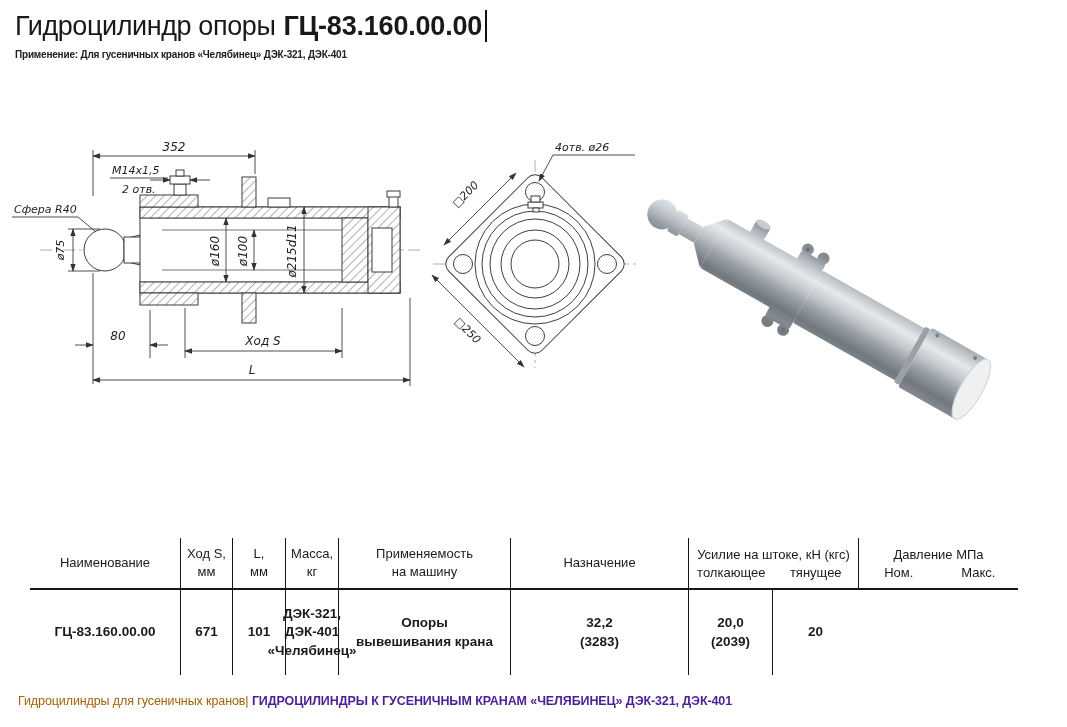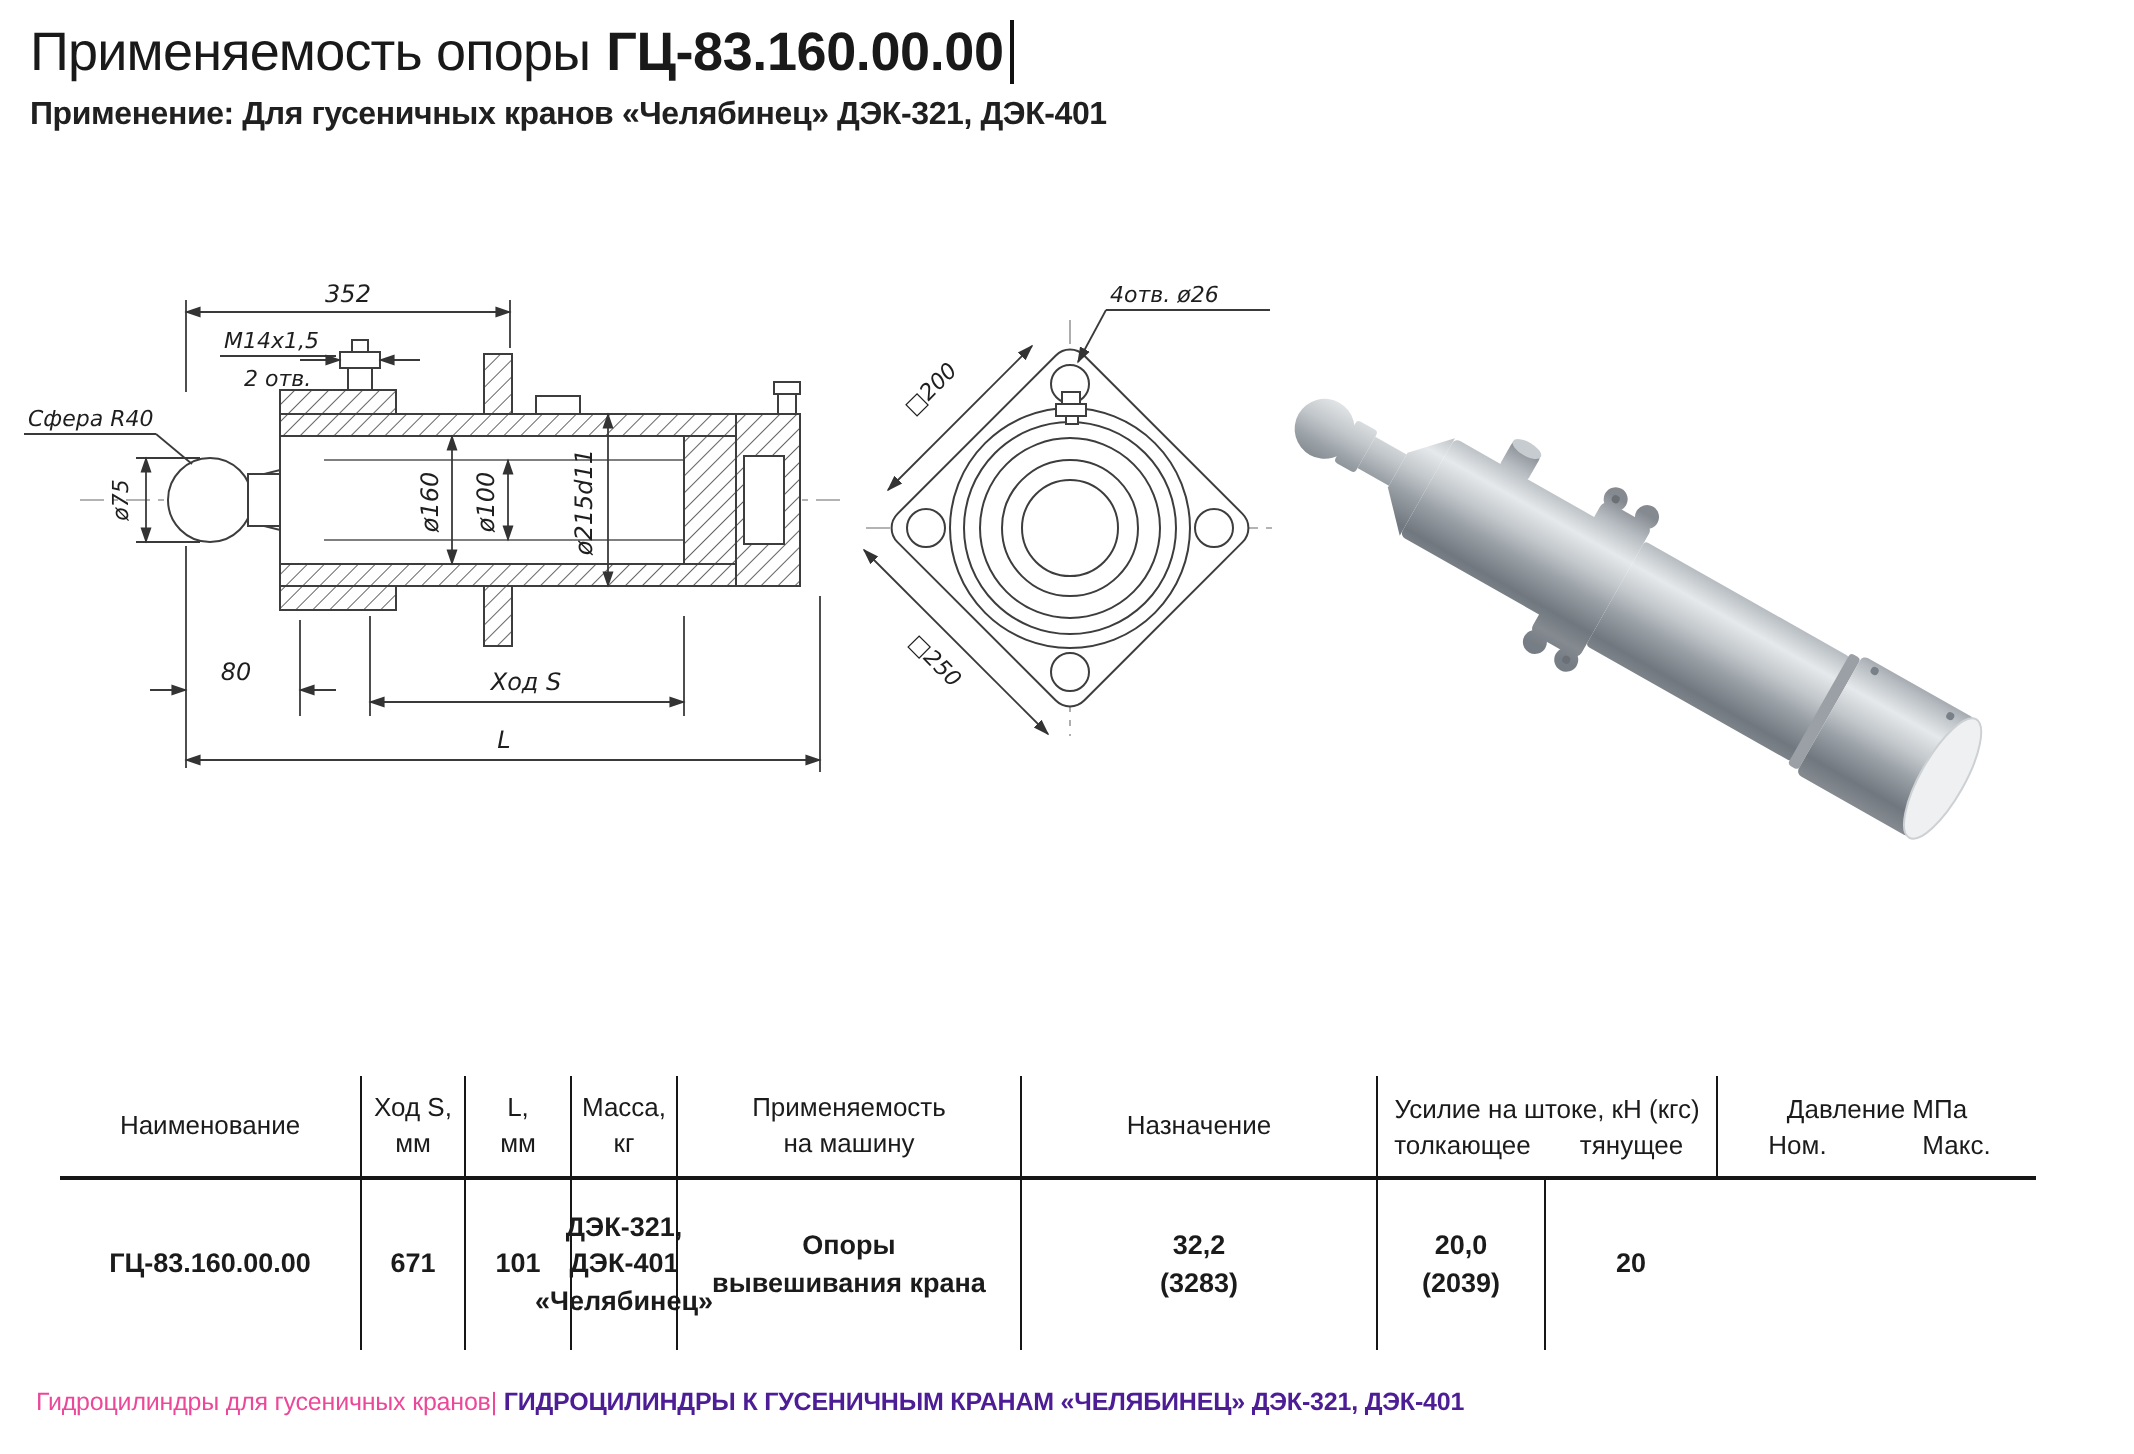--- a/index.html
+++ b/index.html
@@ -6,21 +6,21 @@
   html,body { width:1067px; height:727px; background:#fff; overflow:hidden;
               font-family:"Liberation Sans", sans-serif; color:#1b1b1b; }
   .page { position:relative; width:1067px; height:727px; background:#fff; }
 
   
   .hdr { position:absolute; left:15px; top:10px; }
   .hdr h1 { font-size:27px; font-weight:400; letter-spacing:-0.4px; color:#191919;
             display:flex; align-items:center; }
   .hdr h1 .code { font-weight:700; margin-left:8px; letter-spacing:-0.2px; }
   .caret { display:inline-block; width:2px; height:32px; background:#111; margin-left:3px; }
-  .subtitle { font-size:16px; font-weight:700; letter-spacing:-0.2px; margin-top:7px; color:#202020; }
+  .subtitle { font-size:10px; font-weight:700; letter-spacing:-0.2px; margin-top:7px; color:#202020; }
 
   
   svg { position:absolute; overflow:visible; }
   #sideView  { left:12px;  top:118px; }
   #frontView { left:428px; top:136px; }
   #photoView { left:625px; top:162px; }
   .ln   { stroke:#3d3d3d; stroke-width:1; fill:none; }
   .lnw  { stroke:#3d3d3d; stroke-width:1; fill:#fff; }
   .lnh  { stroke:#3d3d3d; stroke-width:1; }
   .thin { stroke:#555; stroke-width:0.8; fill:none; }
@@ -42,31 +42,31 @@
   .hb { border-bottom:2px solid #161616; }
   .grp { justify-content:space-between !important; padding-top:8px; }
   .subrow { display:flex; width:100%; }
   .subrow span { flex:1; text-align:center; padding-bottom:20px; }
   .span2 { grid-column:span 2; }
   .data { font-weight:700; font-size:13.5px; line-height:1.45; }
   .data .light { font-weight:700; }
 
   
   .footer { position:absolute; left:18px; top:694px; font-size:12.5px; letter-spacing:-0.1px; }
-  .footer .cat { font-weight:400; color:#ec4899; }
+  .footer .cat { font-weight:400; color:#a16207; }
   .footer .doc { font-weight:700; color:#4c1d95; }
 </style>
 </head>
 <body>
 
 <div class="page">
 
   <div class="hdr">
     <h1>
-      <span>Применяемость опоры</span>
+      <span>Гидроцилиндр опоры</span>
       <span class="code">ГЦ-83.160.00.00</span>
       <span class="caret"></span>
     </h1>
     <div class="subtitle">Применение: Для гусеничных кранов «Челябинец» ДЭК-321, ДЭК-401</div>
   </div>
 
   <svg id="sideView" width="420" height="300" viewBox="0 0 420 300">
     <defs>
       <marker id="arr1" viewBox="0 0 10 10" refX="9" refY="5" markerWidth="9" markerHeight="9" orient="auto-start-reverse">
         <path d="M0,1.6 L10,5 L0,8.4 z" fill="#333"></path>

